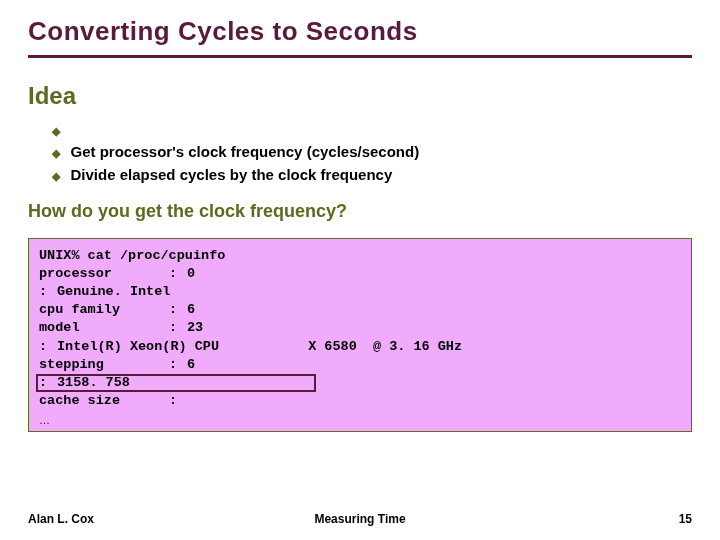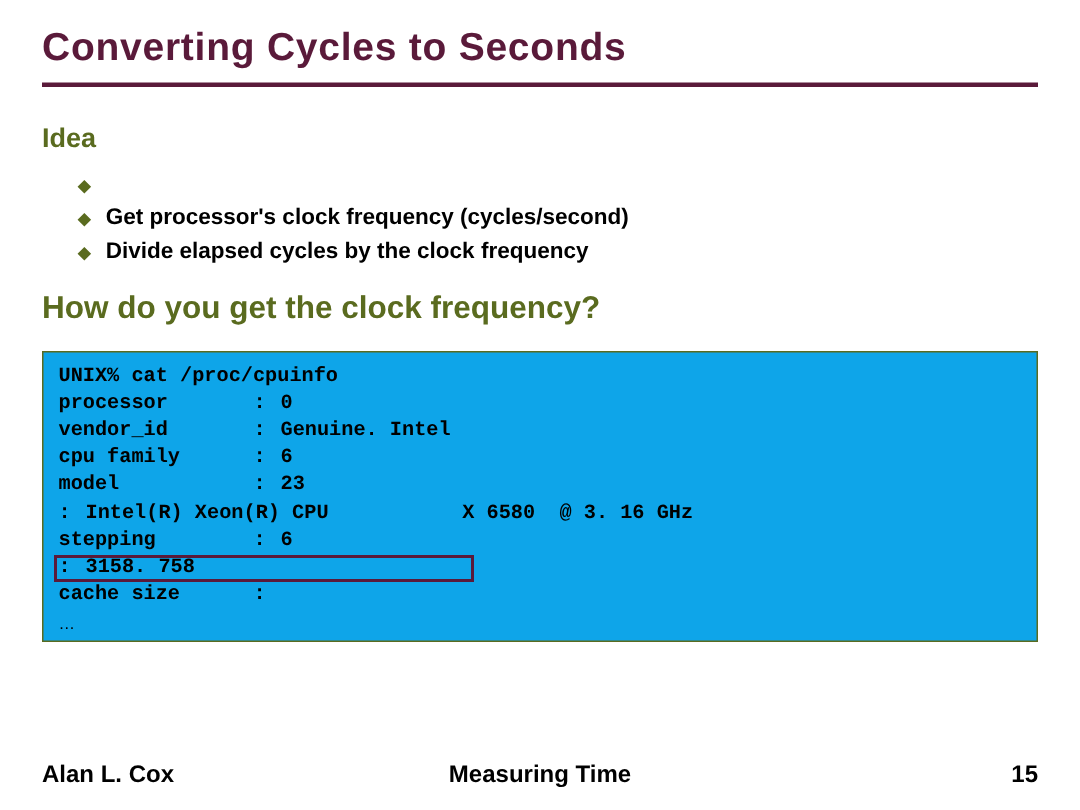--- a/index.html
+++ b/index.html
@@ -17,21 +17,21 @@
     font-weight: bold;
     letter-spacing: 0.5px;
     padding-bottom: 8px;
   }
   .title-underline {
     border-bottom: 3px solid #5a1a3a;
     margin-bottom: 24px;
   }
   .section-heading {
     color: #5a6b1f;
-    font-size: 18px;
+    font-size: 24px;
     font-weight: bold;
     margin-bottom: 8px;
   }
   .bullets {
     margin-left: 24px;
     margin-bottom: 14px;
   }
   .bullet-row {
     display: flex;
     align-items: flex-start;
@@ -41,26 +41,26 @@
     line-height: 1.55;
   }
   .diamond {
     color: #5a6b1f;
     font-size: 11px;
     margin-right: 10px;
     margin-top: 5px;
   }
   .question {
     color: #5a6b1f;
-    font-size: 21px;
+    font-size: 18px;
     font-weight: bold;
     margin-bottom: 16px;
   }
   .code-box {
-    background: #0ea5e9;
+    background: #f0abfc;
     border: 1.5px solid #5a6b1f;
     padding: 8px 10px 4px 10px;
     font-family: "Courier New", monospace;
     font-size: 13.5px;
     font-weight: bold;
     color: #000;
     line-height: 1.35;
     position: relative;
   }
   .code-line { white-space: pre; }
@@ -83,21 +83,21 @@
     padding-top: 2px;
   }
   .footer {
     position: absolute;
     bottom: 14px;
     left: 28px;
     right: 28px;
     display: flex;
     justify-content: space-between;
     align-items: baseline;
-    font-size: 16px;
+    font-size: 12px;
     font-weight: bold;
     color: #000;
   }
   .footer-center {
     position: absolute;
     left: 50%;
     transform: translateX(-50%);
   }
 </style>
 </head>
@@ -125,21 +125,20 @@
 <div class="question">How do you get the clock frequency?</div>
 
 <div class="code-box">
   <div class="code-line">UNIX% cat /proc/cpuinfo</div>
   <div class="code-kv">
     <span class="code-key">processor</span>
     <span class="code-colon">:</span>
     <span class="code-val">0</span>
   </div>
   <div class="code-kv">
-    <span class="code-key">vendor_id</span>
     <span class="code-colon">:</span>
     <span class="code-val">Genuine. Intel</span>
   </div>
   <div class="code-kv">
     <span class="code-key">cpu family</span>
     <span class="code-colon">:</span>
     <span class="code-val">6</span>
   </div>
   <div class="code-kv">
     <span class="code-key">model</span>

